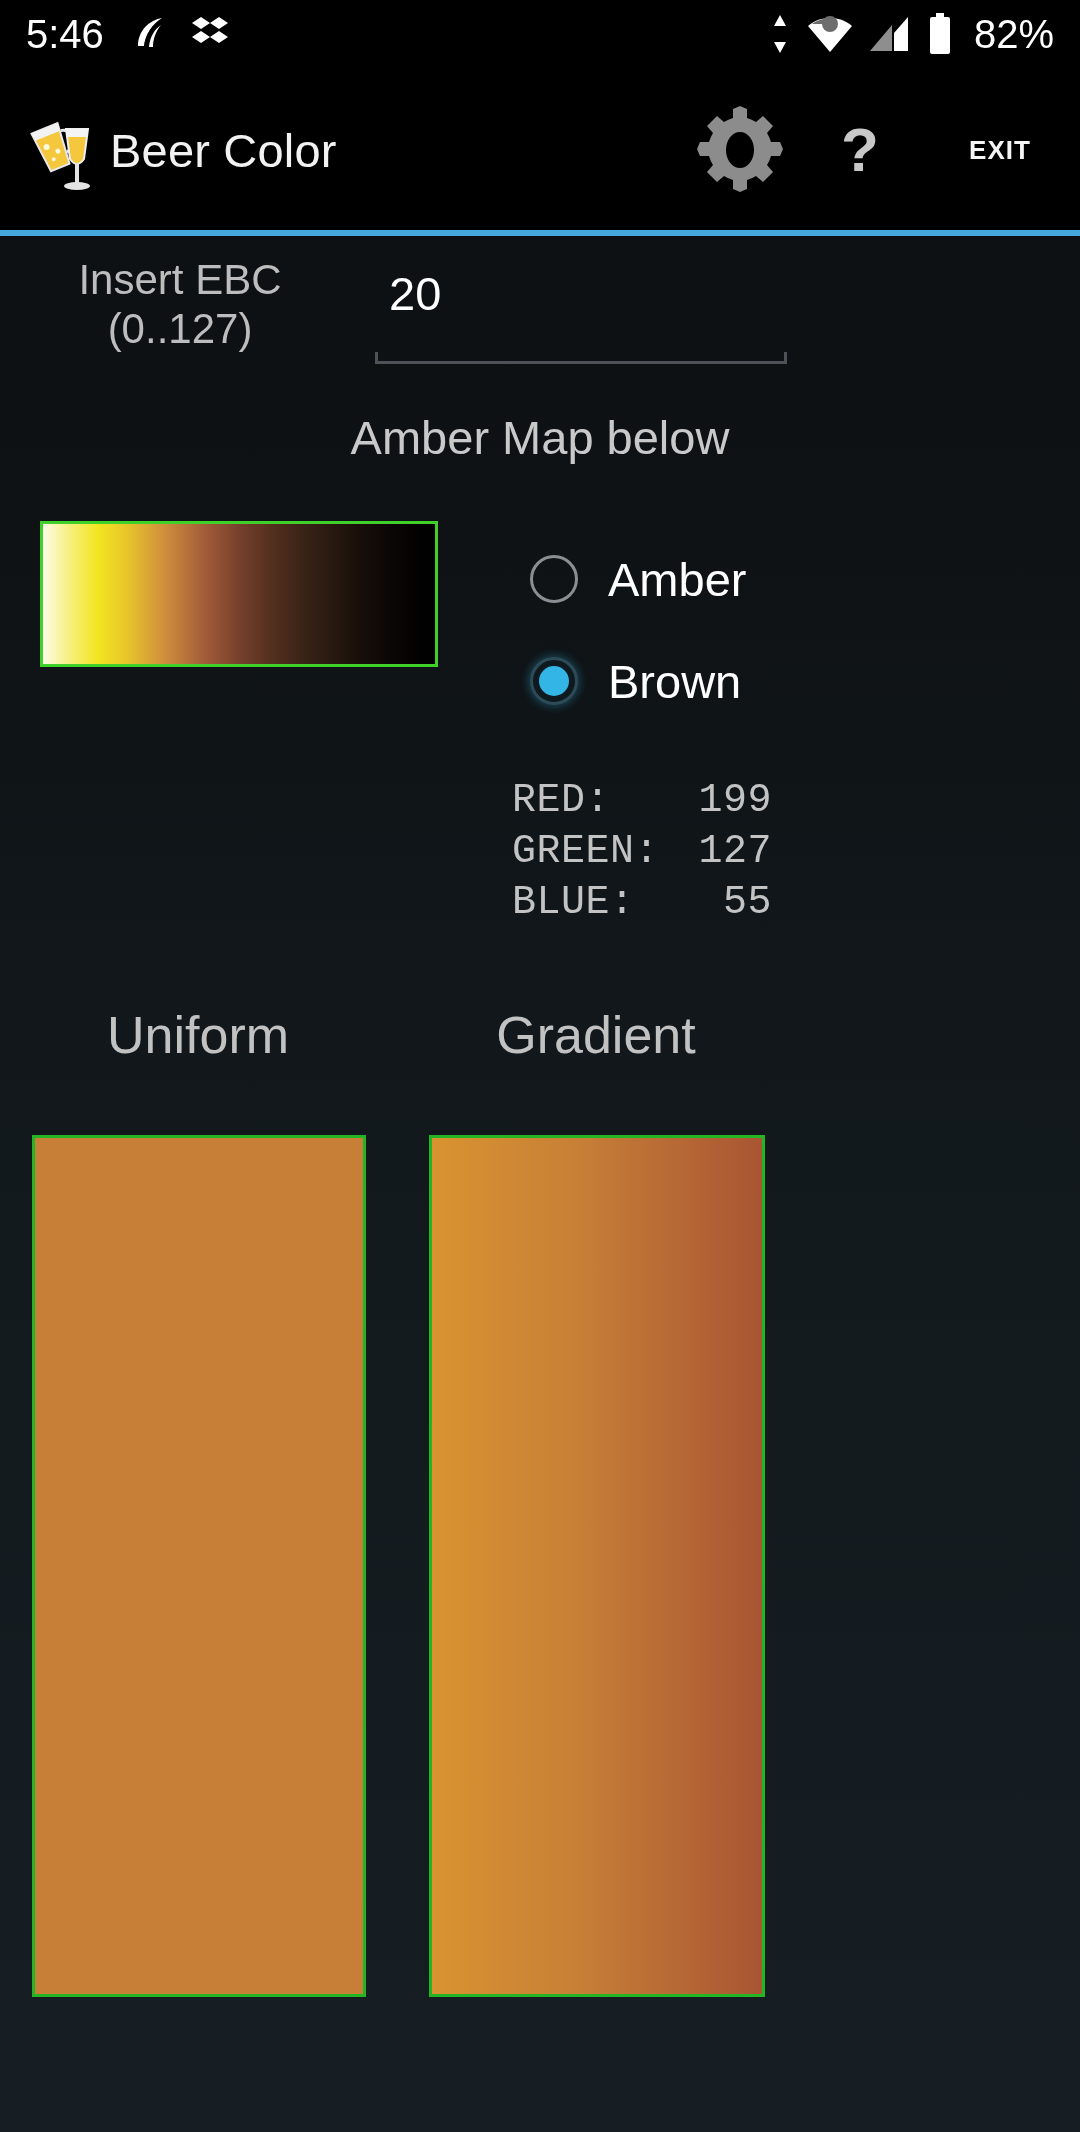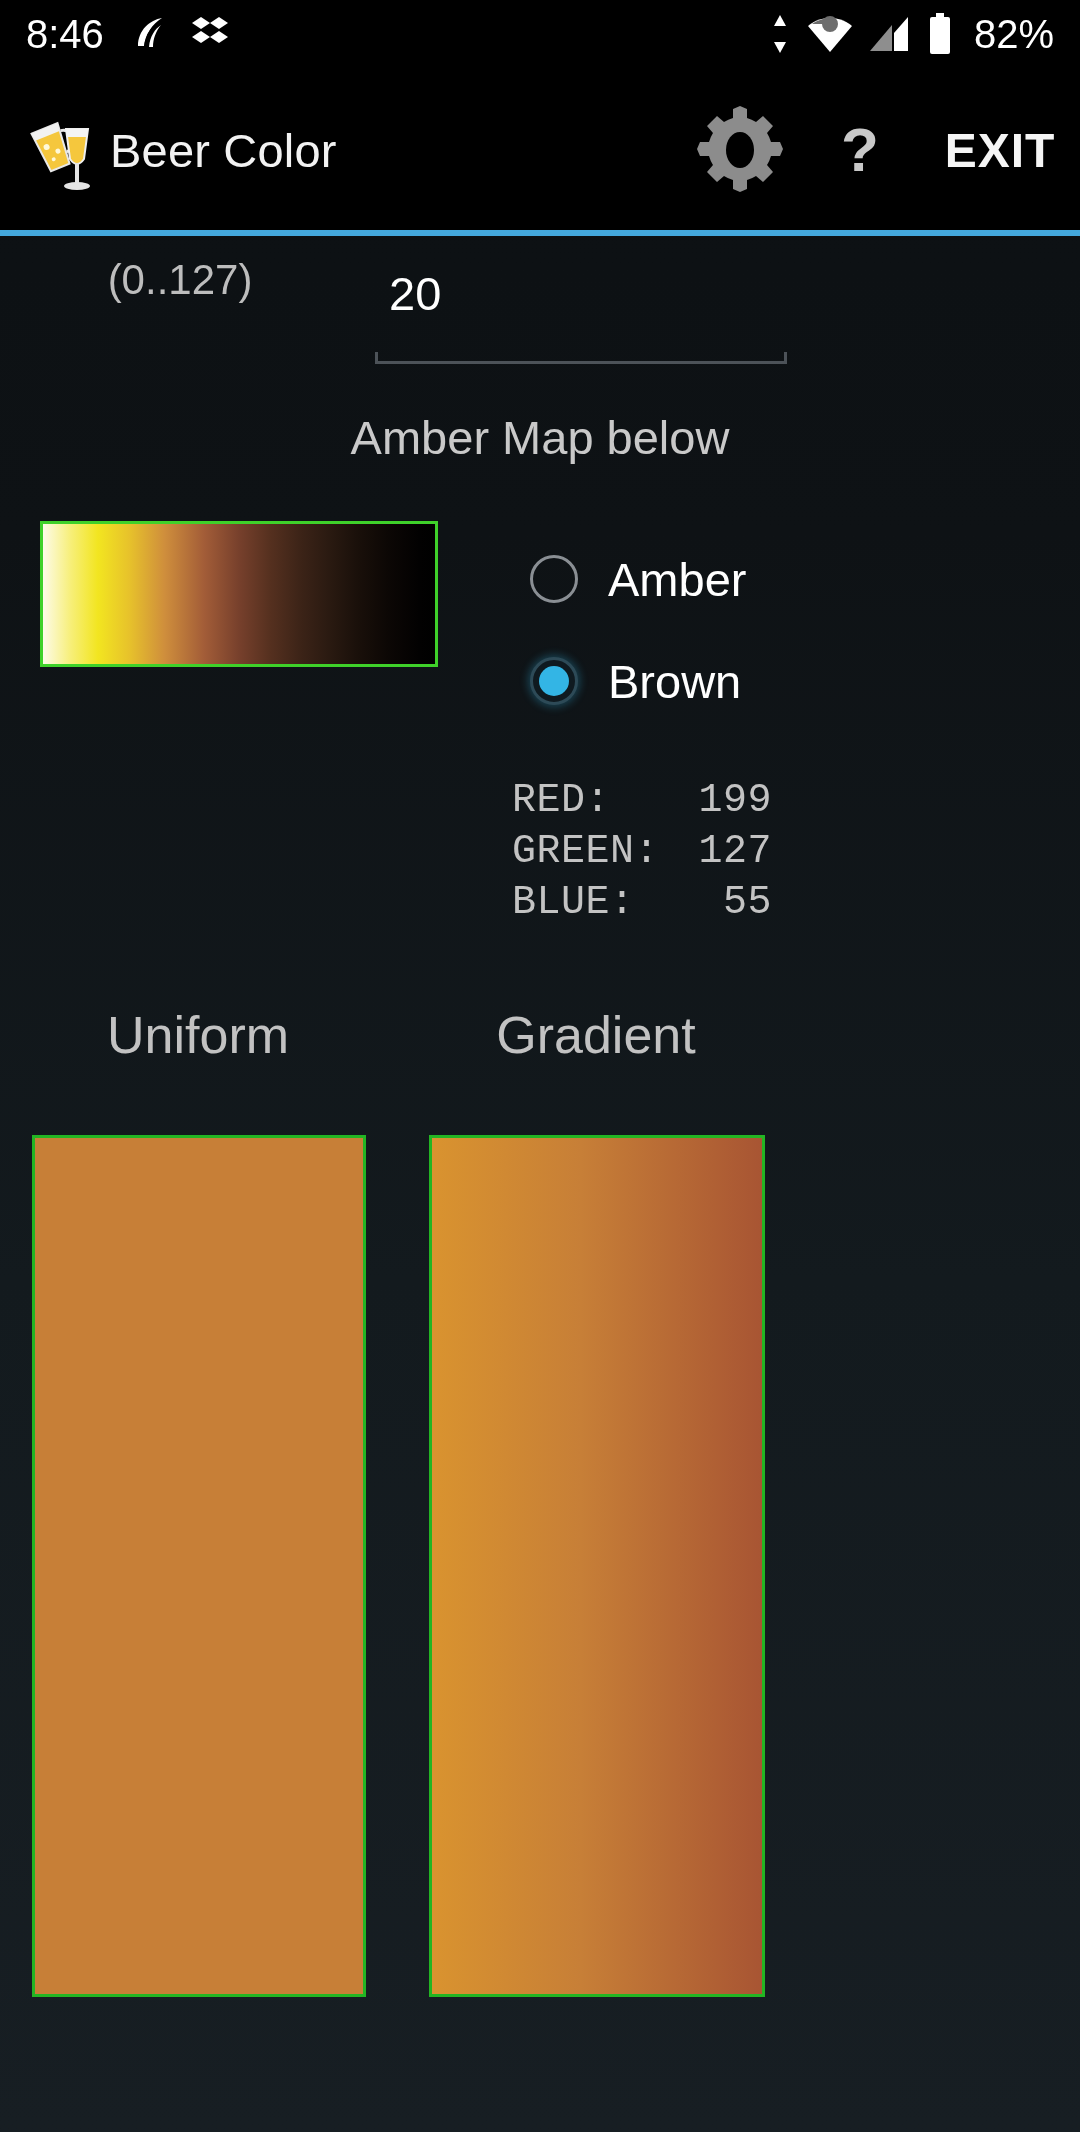--- a/index.html
+++ b/index.html
@@ -46,21 +46,21 @@
     margin-left: 8px; letter-spacing: 0.2px;
   }
   .appbar-actions {
     margin-left: auto; display: flex; align-items: center;
   }
   .act { display: flex; align-items: center; justify-content: center; }
   .act-gear { width: 120px; }
   .act-help { width: 120px; }
   .help-glyph { color: #c8c8c8; font-size: 62px; font-weight: 700; line-height: 1; }
   .act-exit {
-    width: 160px; color: #f5f5f5; font-size: 48px; font-weight: 700;
+    width: 160px; color: #f5f5f5; font-size: 26px; font-weight: 700;
     letter-spacing: 1px;
   }
   .accent-line {
     position: absolute; top: 230px; left: 0;
     width: 1080px; height: 6px;
     background: #44a8dd;
   }
 
   
   .ebc-row {
@@ -185,21 +185,21 @@
   }
   .panel-uniform { left: 32px; width: 334px; }
   .panel-gradient { left: 429px; width: 336px; }
 </style>
 </head>
 <body>
 
 <div id="screen">
 
   <div class="statusbar">
-    <span class="sb-time">8:46</span>
+    <span class="sb-time">5:46</span>
     <span class="sb-left-icons">
       <span>
         <svg class="icon-svg" width="40" height="40" viewBox="0 0 40 40">
           <path d="M8 32 C8 16 20 6 32 4 C22 10 16 20 14 32 Z" fill="#ffffff"></path>
           <path d="M14 33 C15 20 22 11 31 7 C24 14 20 23 19 33 Z" fill="#000000"></path>
           <path d="M19 33 C20 22 25 15 31 11 C26 17 23 25 23 33 Z" fill="#ffffff"></path>
         </svg>
       </span>
       <span>
         <svg class="icon-svg" width="36" height="38" viewBox="0 0 36 38">
@@ -276,20 +276,21 @@
       </div>
       <div class="act act-exit">
         <span>EXIT</span>
       </div>
     </div>
   </div>
   <div class="accent-line"></div>
 
   <div class="ebc-row">
     <div class="ebc-label">
+      <div>Insert EBC</div>
       <div>(0..127)</div>
     </div>
     <div class="ebc-field">
       <div class="ebc-value" title="0">20</div>
       <div class="ebc-underline"></div>
     </div>
   </div>
 
   <div class="select-map-title">Amber Map below</div>
 

